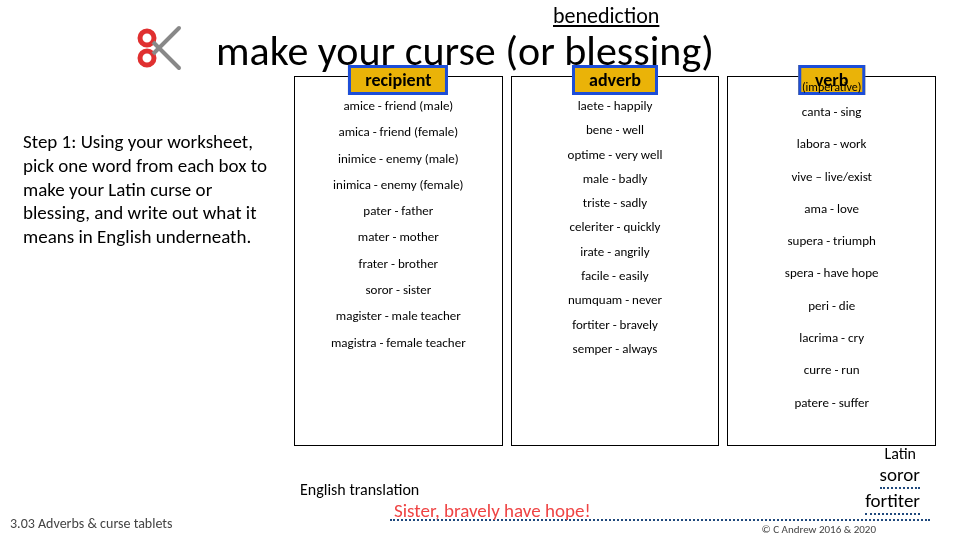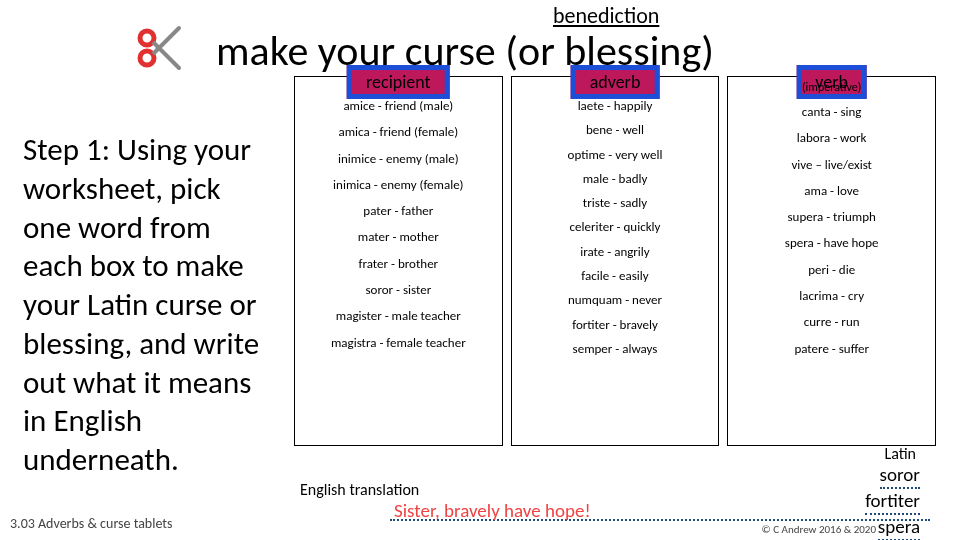--- a/index.html
+++ b/index.html
@@ -1,28 +1,28 @@
 <!DOCTYPE html>
 <html><head>
 <meta charset="utf-8">
 <style>
   * { box-sizing: border-box; margin: 0; padding: 0; }
   html, body { width: 960px; height: 540px; font-family: Calibri, Arial, sans-serif; background: #fff; color: #000; }
   .page { position: relative; width: 884px; height: 540px; }
   .benediction { position: absolute; left: 553px; top: 2px; font-size: 22px; text-decoration: underline; }
   .title { position: absolute; left: 216px; top: 25px; font-size: 42px; }
   .scissors { position: absolute; left: 135px; top: 24px; width: 48px; height: 48px; }
-  .instructions { position: absolute; left: 23px; top: 130px; width: 250px; font-size: 31px; line-height: 1.25; }
+  .instructions { position: absolute; left: 23px; top: 130px; width: 250px; font-size: 19px; line-height: 1.25; }
   .columns { position: absolute; left: 290px; top: 76px; width: 650px; height: 370px; display: flex; gap: 0; }
   .col { position: relative; flex: 1; border: 1px solid #000; margin: 0 4px; text-align: center; padding: 22px 6px 8px 6px; }
-  .col-label { position: absolute; top: -12px; left: 50%; transform: translateX(-50%); background: #be185d; border: 5px solid #1d4ed8; padding: 1px 14px; font-size: 18px; white-space: nowrap; }
+  .col-label { position: absolute; top: -12px; left: 50%; transform: translateX(-50%); background: #eab308; border: 3px solid #1d4ed8; padding: 1px 14px; font-size: 18px; white-space: nowrap; font-weight: bold; }
   .subtitle { position: absolute; top: 3px; left: 50%; transform: translateX(-50%); font-size: 12px; white-space: nowrap; }
   .items { display: flex; flex-direction: column; gap: 10px; font-size: 13px; line-height: 1.1; }
   .col.recipient .items { gap: 12px; }
-  .col.verb .items { gap: 12px; margin-top: 6px; }
+  .col.verb .items { gap: 18px; margin-top: 6px; }
   .fillrow { position: absolute; left: 300px; top: 444px; width: 630px; display: flex; align-items: flex-end; font-size: 16px; flex-direction: column; }
   .fillrow .lbl { margin-right: 14px; }
   .blank { flex: 1; border-bottom: 2px dotted #1f497d; margin: 0 10px; text-align: center; font-size: 19px; color: #000; padding-bottom: 1px; height: 22px; }
   .transrow { position: absolute; left: 300px; top: 480px; width: 630px; font-size: 16px; }
   .transrow .lbl { display: inline-block; margin-bottom: 0; }
   .transline { border-bottom: 2px dotted #1f497d; margin-left: 90px; height: 22px; text-align: left; font-size: 19px; color: #ef4444; padding-left: 4px; }
   .footer-left { position: absolute; left: 10px; bottom: 8px; font-size: 14px; color: #444; }
   .footer-right { position: absolute; right: 8px; bottom: 4px; font-size: 11px; color: #444; }
 </style>
 </head>
@@ -90,21 +90,20 @@
         <div>curre - run</div>
         <div>patere - suffer</div>
       </div>
     </div>
   </div>
 
   <div class="fillrow">
     <span class="lbl">Latin</span>
     <div class="blank">soror</div>
     <div class="blank">fortiter</div>
-    <div class="blank">spera</div>
   </div>
 
   <div class="transrow">
     <span class="lbl">English translation</span>
     <div class="transline">Sister, bravely have hope!</div>
   </div>
 
   <div class="footer-left">3.03 Adverbs &amp; curse tablets</div>
   <div class="footer-right">© C Andrew 2016 &amp; 2020</div>
 </div>

